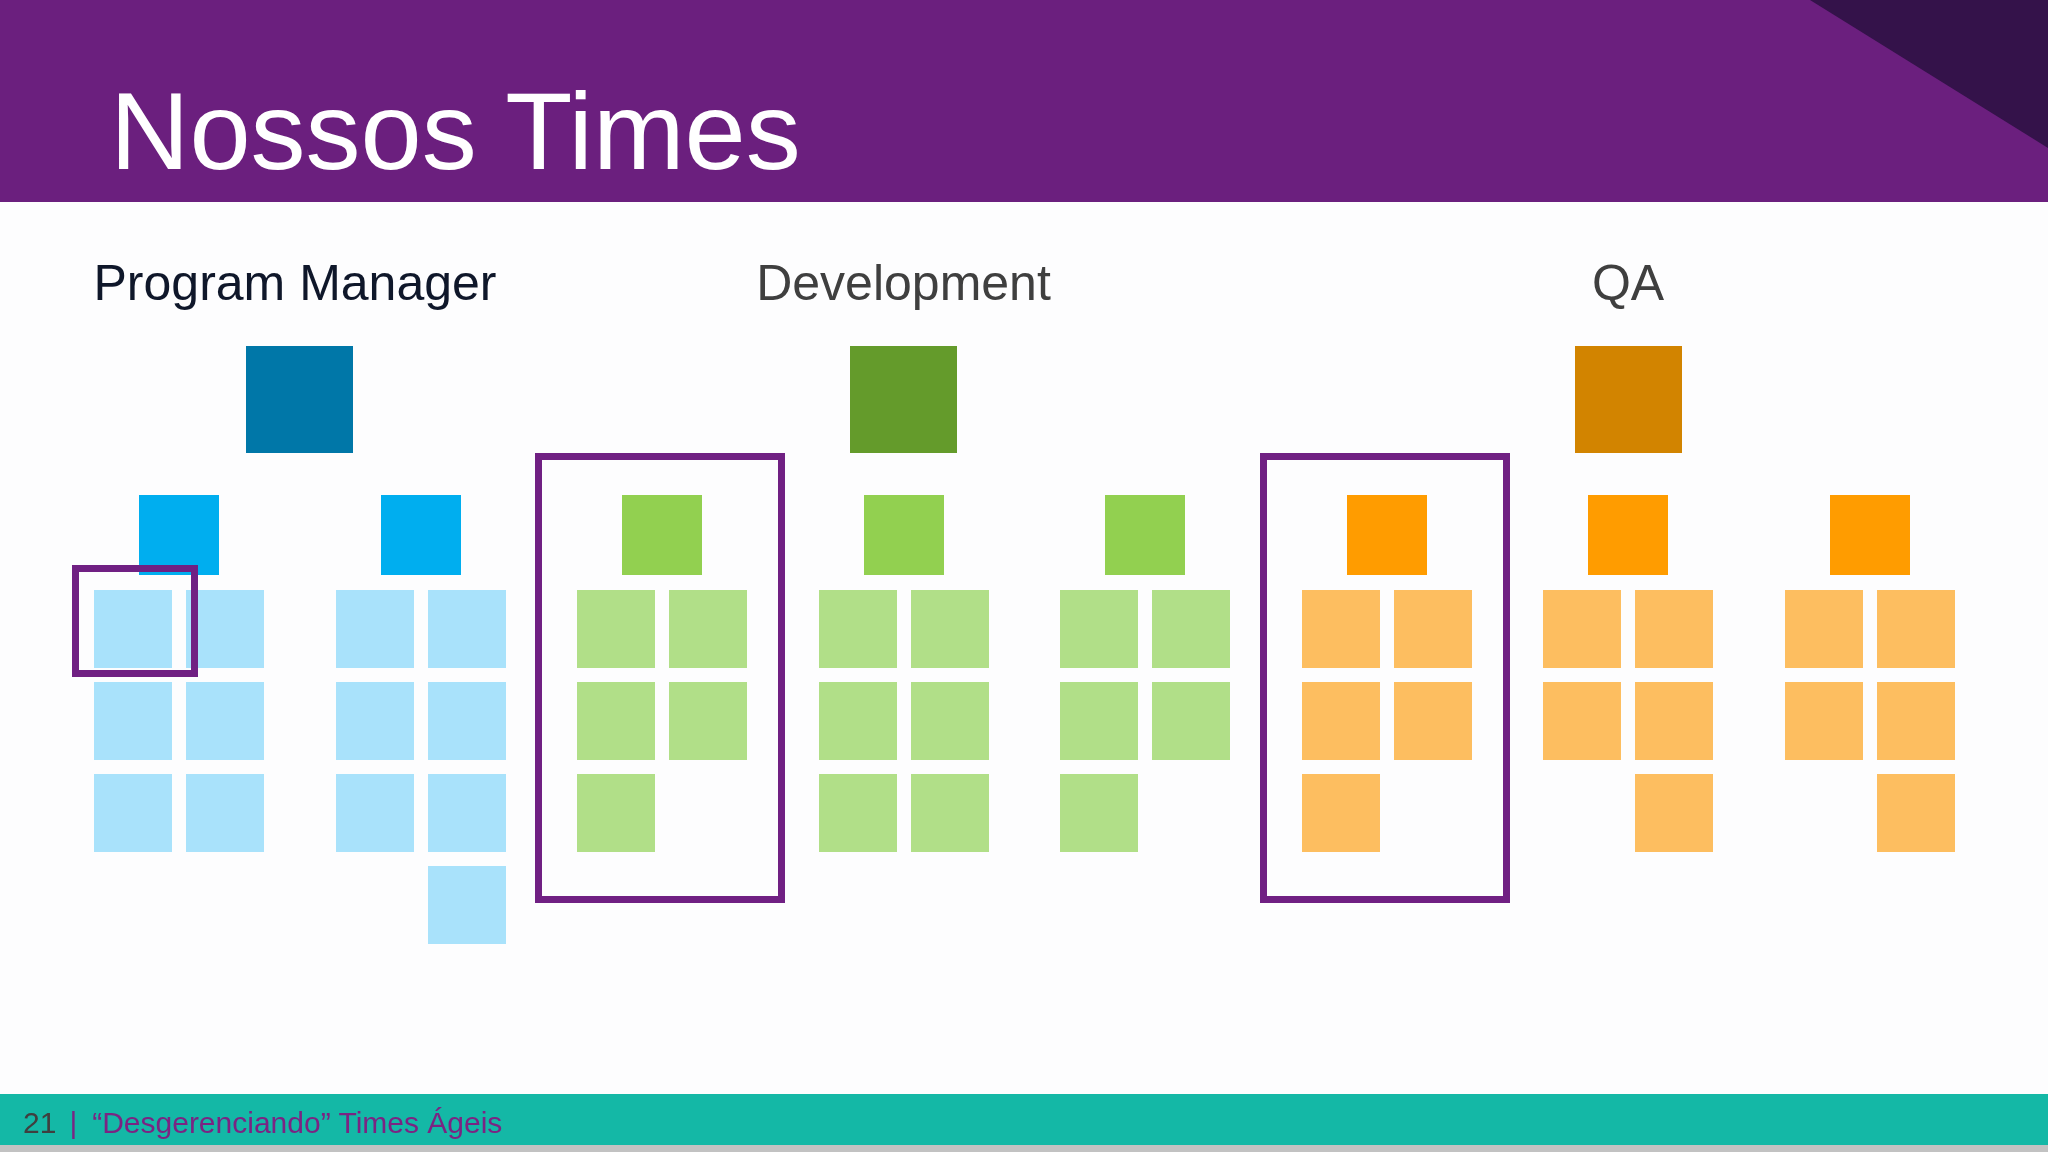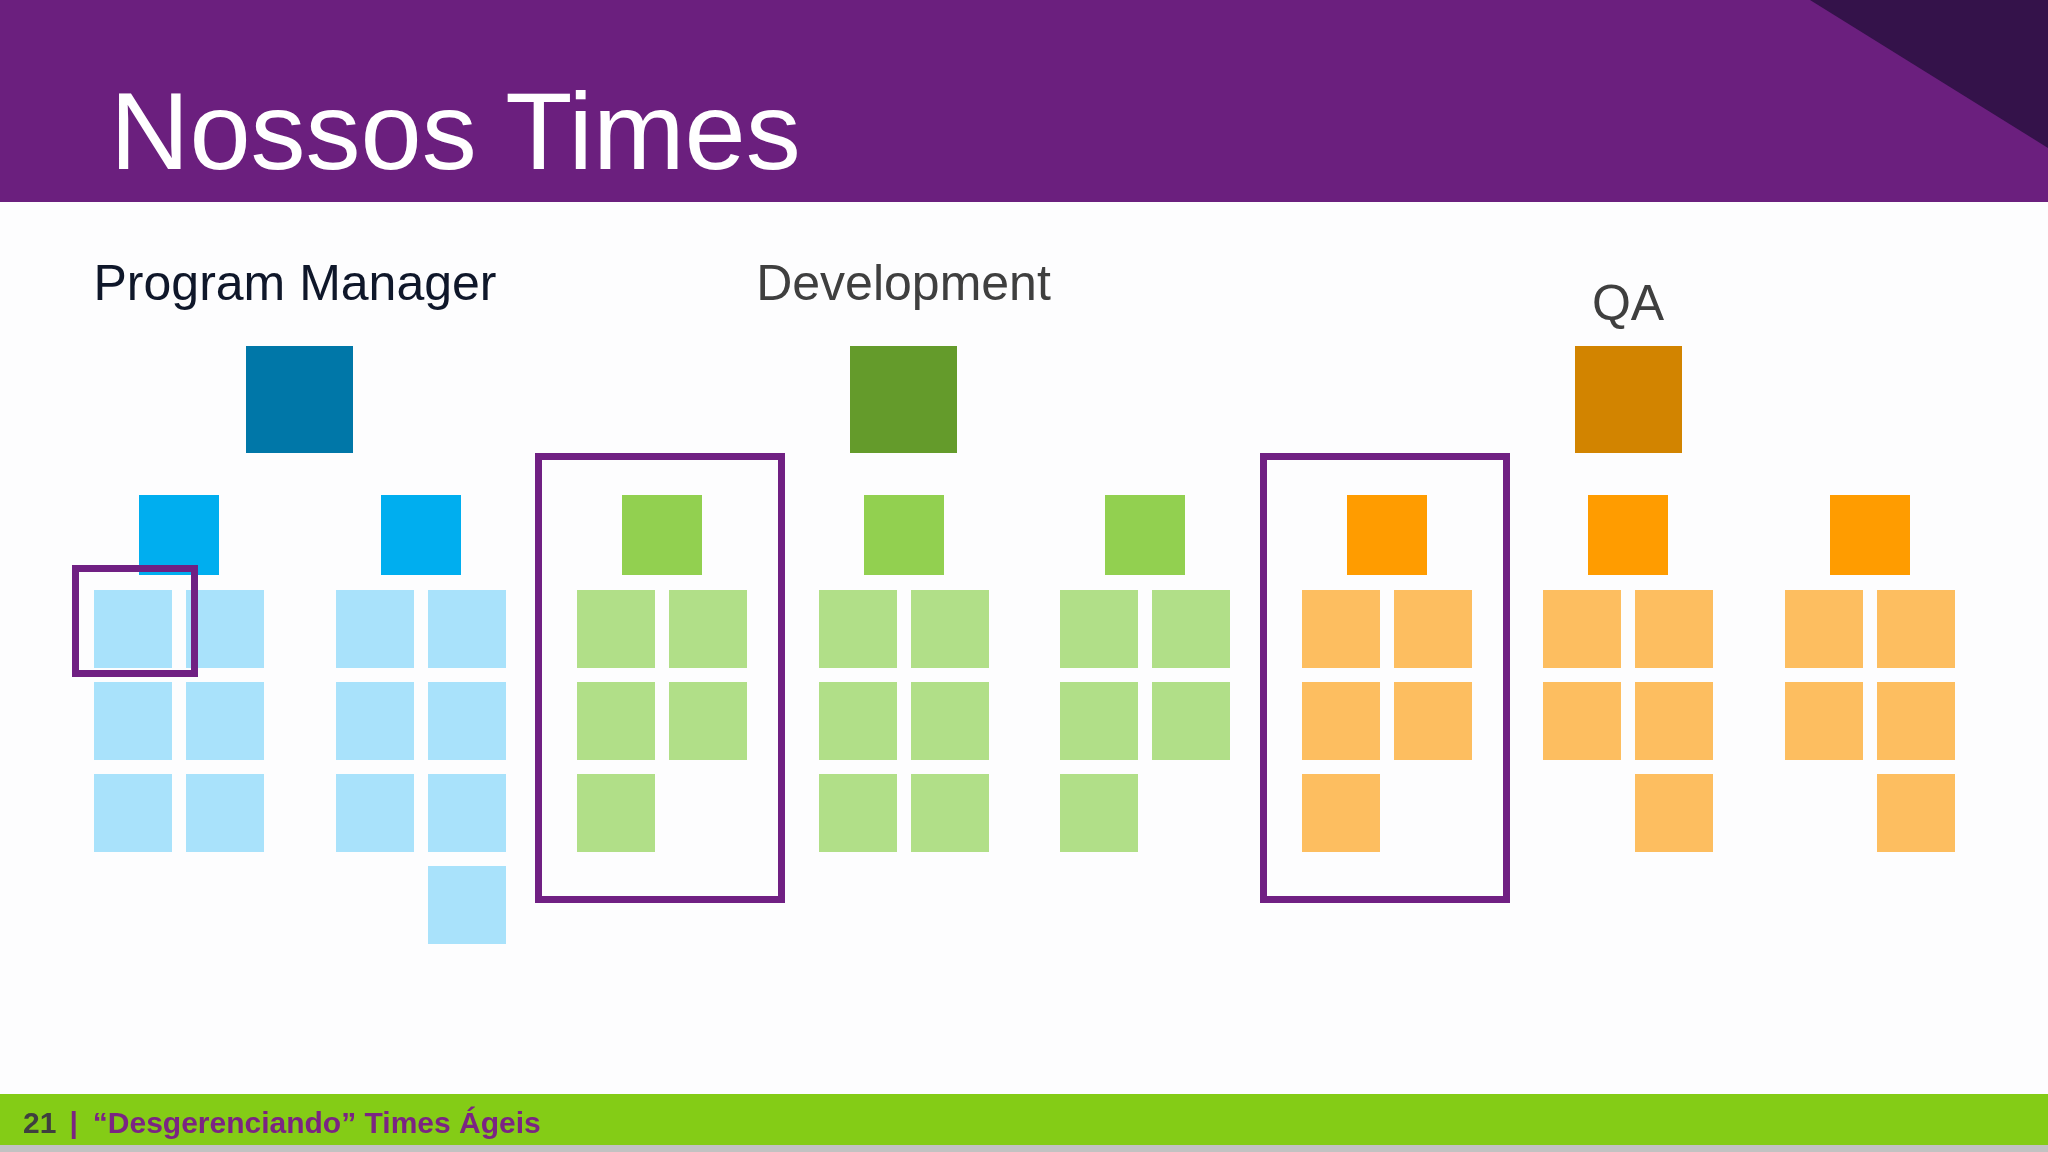--- a/index.html
+++ b/index.html
@@ -79,21 +79,21 @@
       <div class="sq" style="left: 818.5px; top: 682px; width: 78px; height: 78px; background: rgb(177, 223, 136);"></div>
       <div class="sq" style="left: 910.5px; top: 682px; width: 78px; height: 78px; background: rgb(177, 223, 136);"></div>
       <div class="sq" style="left: 818.5px; top: 774px; width: 78px; height: 78px; background: rgb(177, 223, 136);"></div>
       <div class="sq" style="left: 910.5px; top: 774px; width: 78px; height: 78px; background: rgb(177, 223, 136);"></div>
       <div class="sq" style="left: 1105px; top: 495px; width: 80px; height: 80px; background: rgb(146, 208, 80);"></div>
       <div class="sq" style="left: 1060px; top: 590px; width: 78px; height: 78px; background: rgb(177, 223, 136);"></div>
       <div class="sq" style="left: 1152px; top: 590px; width: 78px; height: 78px; background: rgb(177, 223, 136);"></div>
       <div class="sq" style="left: 1060px; top: 682px; width: 78px; height: 78px; background: rgb(177, 223, 136);"></div>
       <div class="sq" style="left: 1152px; top: 682px; width: 78px; height: 78px; background: rgb(177, 223, 136);"></div>
       <div class="sq" style="left: 1060px; top: 774px; width: 78px; height: 78px; background: rgb(177, 223, 136);"></div>
-      <div class="dept-heading" style="left: 1628px; color: rgb(63, 63, 63); margin-top: 20px;">QA</div>
+      <div class="dept-heading" style="left: 1628px; color: rgb(63, 63, 63);">QA</div>
       <div class="sq" style="left: 1574.5px; top: 346px; width: 107px; height: 107px; background: rgb(210, 132, 0);"></div>
       <div class="outline" style="left: 1259.5px; top: 453px; width: 250px; height: 450px; border: 7px solid rgb(112, 32, 131);"></div>
       <div class="sq" style="left: 1346.5px; top: 495px; width: 80px; height: 80px; background: rgb(255, 156, 0);"></div>
       <div class="sq" style="left: 1301.5px; top: 590px; width: 78px; height: 78px; background: rgb(253, 190, 96);"></div>
       <div class="sq" style="left: 1393.5px; top: 590px; width: 78px; height: 78px; background: rgb(253, 190, 96);"></div>
       <div class="sq" style="left: 1301.5px; top: 682px; width: 78px; height: 78px; background: rgb(253, 190, 96);"></div>
       <div class="sq" style="left: 1393.5px; top: 682px; width: 78px; height: 78px; background: rgb(253, 190, 96);"></div>
       <div class="sq" style="left: 1301.5px; top: 774px; width: 78px; height: 78px; background: rgb(253, 190, 96);"></div>
       <div class="sq" style="left: 1588px; top: 495px; width: 80px; height: 80px; background: rgb(255, 156, 0);"></div>
       <div class="sq" style="left: 1543px; top: 590px; width: 78px; height: 78px; background: rgb(253, 190, 96);"></div>
@@ -102,21 +102,21 @@
       <div class="sq" style="left: 1635px; top: 682px; width: 78px; height: 78px; background: rgb(253, 190, 96);"></div>
       <div class="sq" style="left: 1635px; top: 774px; width: 78px; height: 78px; background: rgb(253, 190, 96);"></div>
       <div class="sq" style="left: 1829.5px; top: 495px; width: 80px; height: 80px; background: rgb(255, 156, 0);"></div>
       <div class="sq" style="left: 1784.5px; top: 590px; width: 78px; height: 78px; background: rgb(253, 190, 96);"></div>
       <div class="sq" style="left: 1876.5px; top: 590px; width: 78px; height: 78px; background: rgb(253, 190, 96);"></div>
       <div class="sq" style="left: 1784.5px; top: 682px; width: 78px; height: 78px; background: rgb(253, 190, 96);"></div>
       <div class="sq" style="left: 1876.5px; top: 682px; width: 78px; height: 78px; background: rgb(253, 190, 96);"></div>
       <div class="sq" style="left: 1876.5px; top: 774px; width: 78px; height: 78px; background: rgb(253, 190, 96);"></div>
     </div>
 
-  <div class="footer-bar" style="background: #84cc16; font-weight: bold;">
+  <div class="footer-bar" style="background: #14b8a6;">
     <div class="inner">
       <span style="color: rgb(63, 63, 63);">21</span>
       <span class="footer-sep" style="color: rgb(123, 36, 131);">|</span>
       <span style="color: rgb(123, 36, 131); text-align: center;">“Desgerenciando” Times Ágeis</span>
     </div>
     <div class="footer-edge"></div>
   </div>
 </div>
 
 </body></html>

